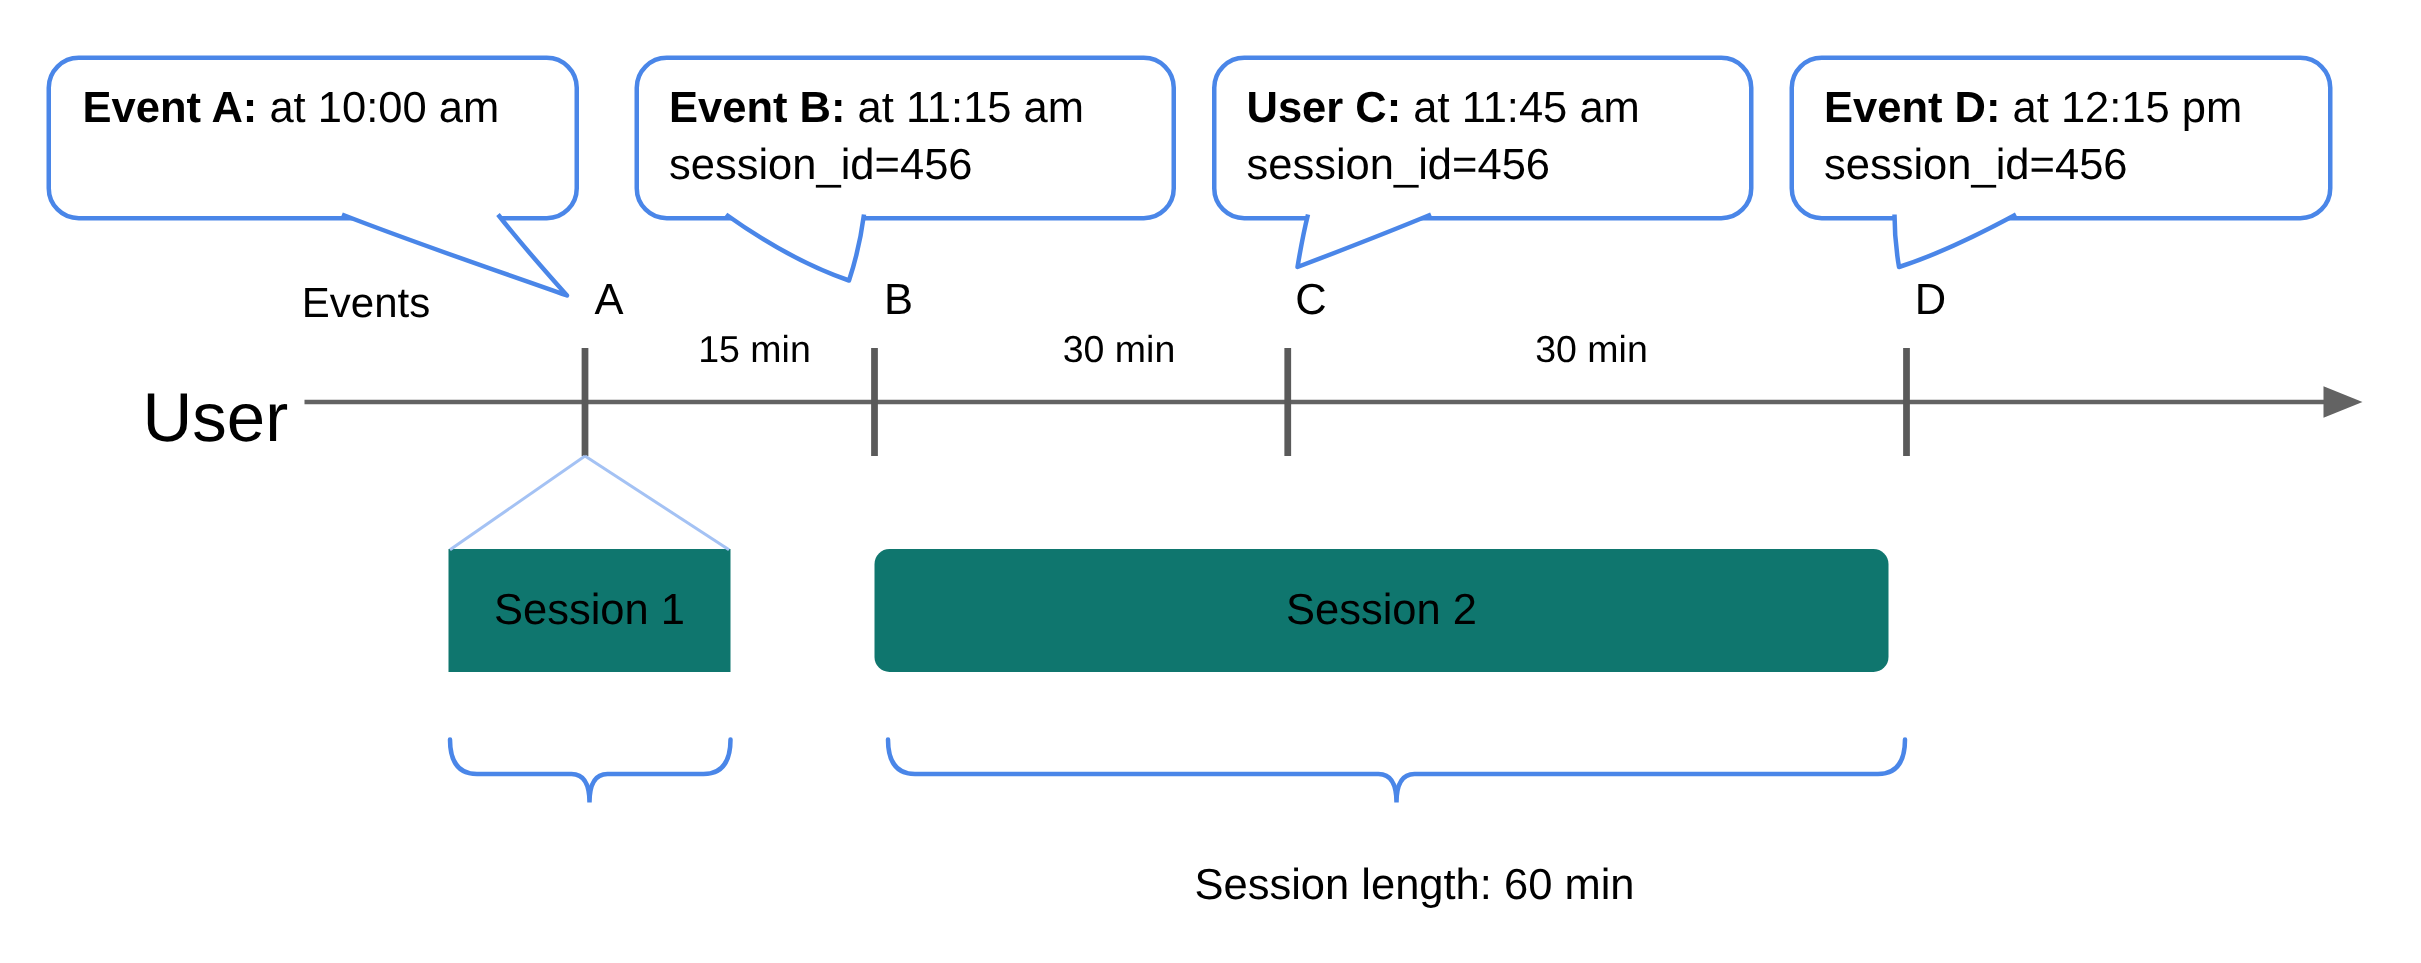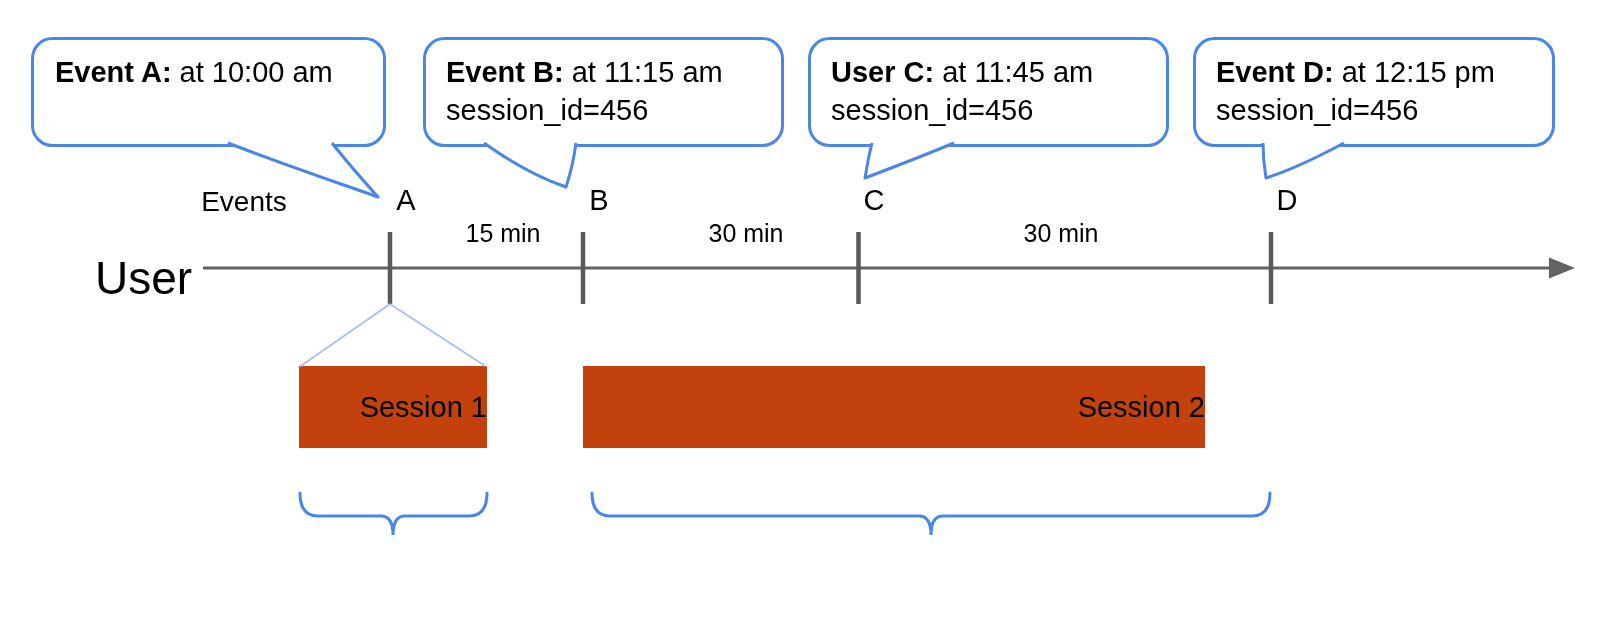--- a/index.html
+++ b/index.html
@@ -11,22 +11,22 @@
   .txt{position:absolute;z-index:2;white-space:nowrap;}
   .center{transform:translateX(-50%);margin-left:16px;}
   .callout-text{position:absolute;z-index:2;font-size:29px;line-height:38px;white-space:nowrap;}
   .callout-text b{font-weight:bold;}
   .events-label{font-size:28px;}
   .event-letter{font-size:29px;}
   .user-label{font-size:46px;}
   .interval-label{font-size:25px;}
   .length-label{font-size:29px;}
   .bar{
-    position:absolute;z-index:0;top:366px;height:82px;background:#c2410c;
-    display:flex;align-items:center;justify-content:flex-end;font-size:29px;
+    position:absolute;z-index:0;top:366px;height:82px;background:#0f766e;
+    display:flex;align-items:center;justify-content:center;font-size:29px;
   }
 </style>
 </head>
 <body>
 
 <div class="canvas">
 
   <svg class="shapes" width="1614" height="642" viewBox="0 0 1614 642">
 
     <line x1="203" y1="268" x2="1553" y2="268" stroke="#636363" stroke-width="3"></line>
@@ -50,21 +50,21 @@
     <path d="M 872 143 C 869 155, 867 166, 865 178 C 894 167, 925 155, 954 143" fill="#ffffff" stroke="#4a86e8" stroke-width="3" stroke-linejoin="round"></path>
     <path d="M 1263 143 C 1263 155, 1264 166, 1266 178 C 1291 170, 1318 157, 1344 143" fill="#ffffff" stroke="#4a86e8" stroke-width="3" stroke-linejoin="round"></path>
 
     <path d="M 300 493 Q 300 516 318 516 L 381 516 Q 393 516 393 535 Q 393 516 405 516 L 469 516 Q 487 516 487 493" fill="none" stroke="#4a86e8" stroke-width="3" stroke-linecap="round"></path>
     <path d="M 592 493 Q 592 516 610 516 L 919 516 Q 931 516 931 535 Q 931 516 943 516 L 1252 516 Q 1270 516 1270 493" fill="none" stroke="#4a86e8" stroke-width="3" stroke-linecap="round"></path>
   </svg>
 
   <div class="bar" style="left:299px;width:188px;">
     <span>Session 1</span>
   </div>
-  <div class="bar" style="left:583px;width:622px;">
+  <div class="bar" style="left:583px;width:676px;border-radius:10px;">
     <span>Session 2</span>
   </div>
 
   <div class="callout-text" style="left:55px;top:53px;">
     <div><b>Event A:</b><span> at 10:00 am</span></div>
   </div>
   <div class="callout-text" style="left:446px;top:53px;">
     <div><b>Event B:</b><span> at 11:15 am</span></div>
     <div>session_id=456</div>
   </div>
@@ -82,14 +82,15 @@
 
   <div class="txt event-letter center" style="left:390px;top:184px;">A</div>
   <div class="txt event-letter center" style="left:583px;top:184px;">B</div>
   <div class="txt event-letter center" style="left:858px;top:184px;">C</div>
   <div class="txt event-letter center" style="left:1271px;top:184px;">D</div>
 
   <div class="txt interval-label center" style="left:487px;top:219px;">15 min</div>
   <div class="txt interval-label center" style="left:730px;top:219px;">30 min</div>
   <div class="txt interval-label center" style="left:1045px;top:219px;">30 min</div>
 
+  <div class="txt length-label center" style="left:927px;top:574px;">Session length: 60 min</div>
 
 </div>
 
 </body></html>

